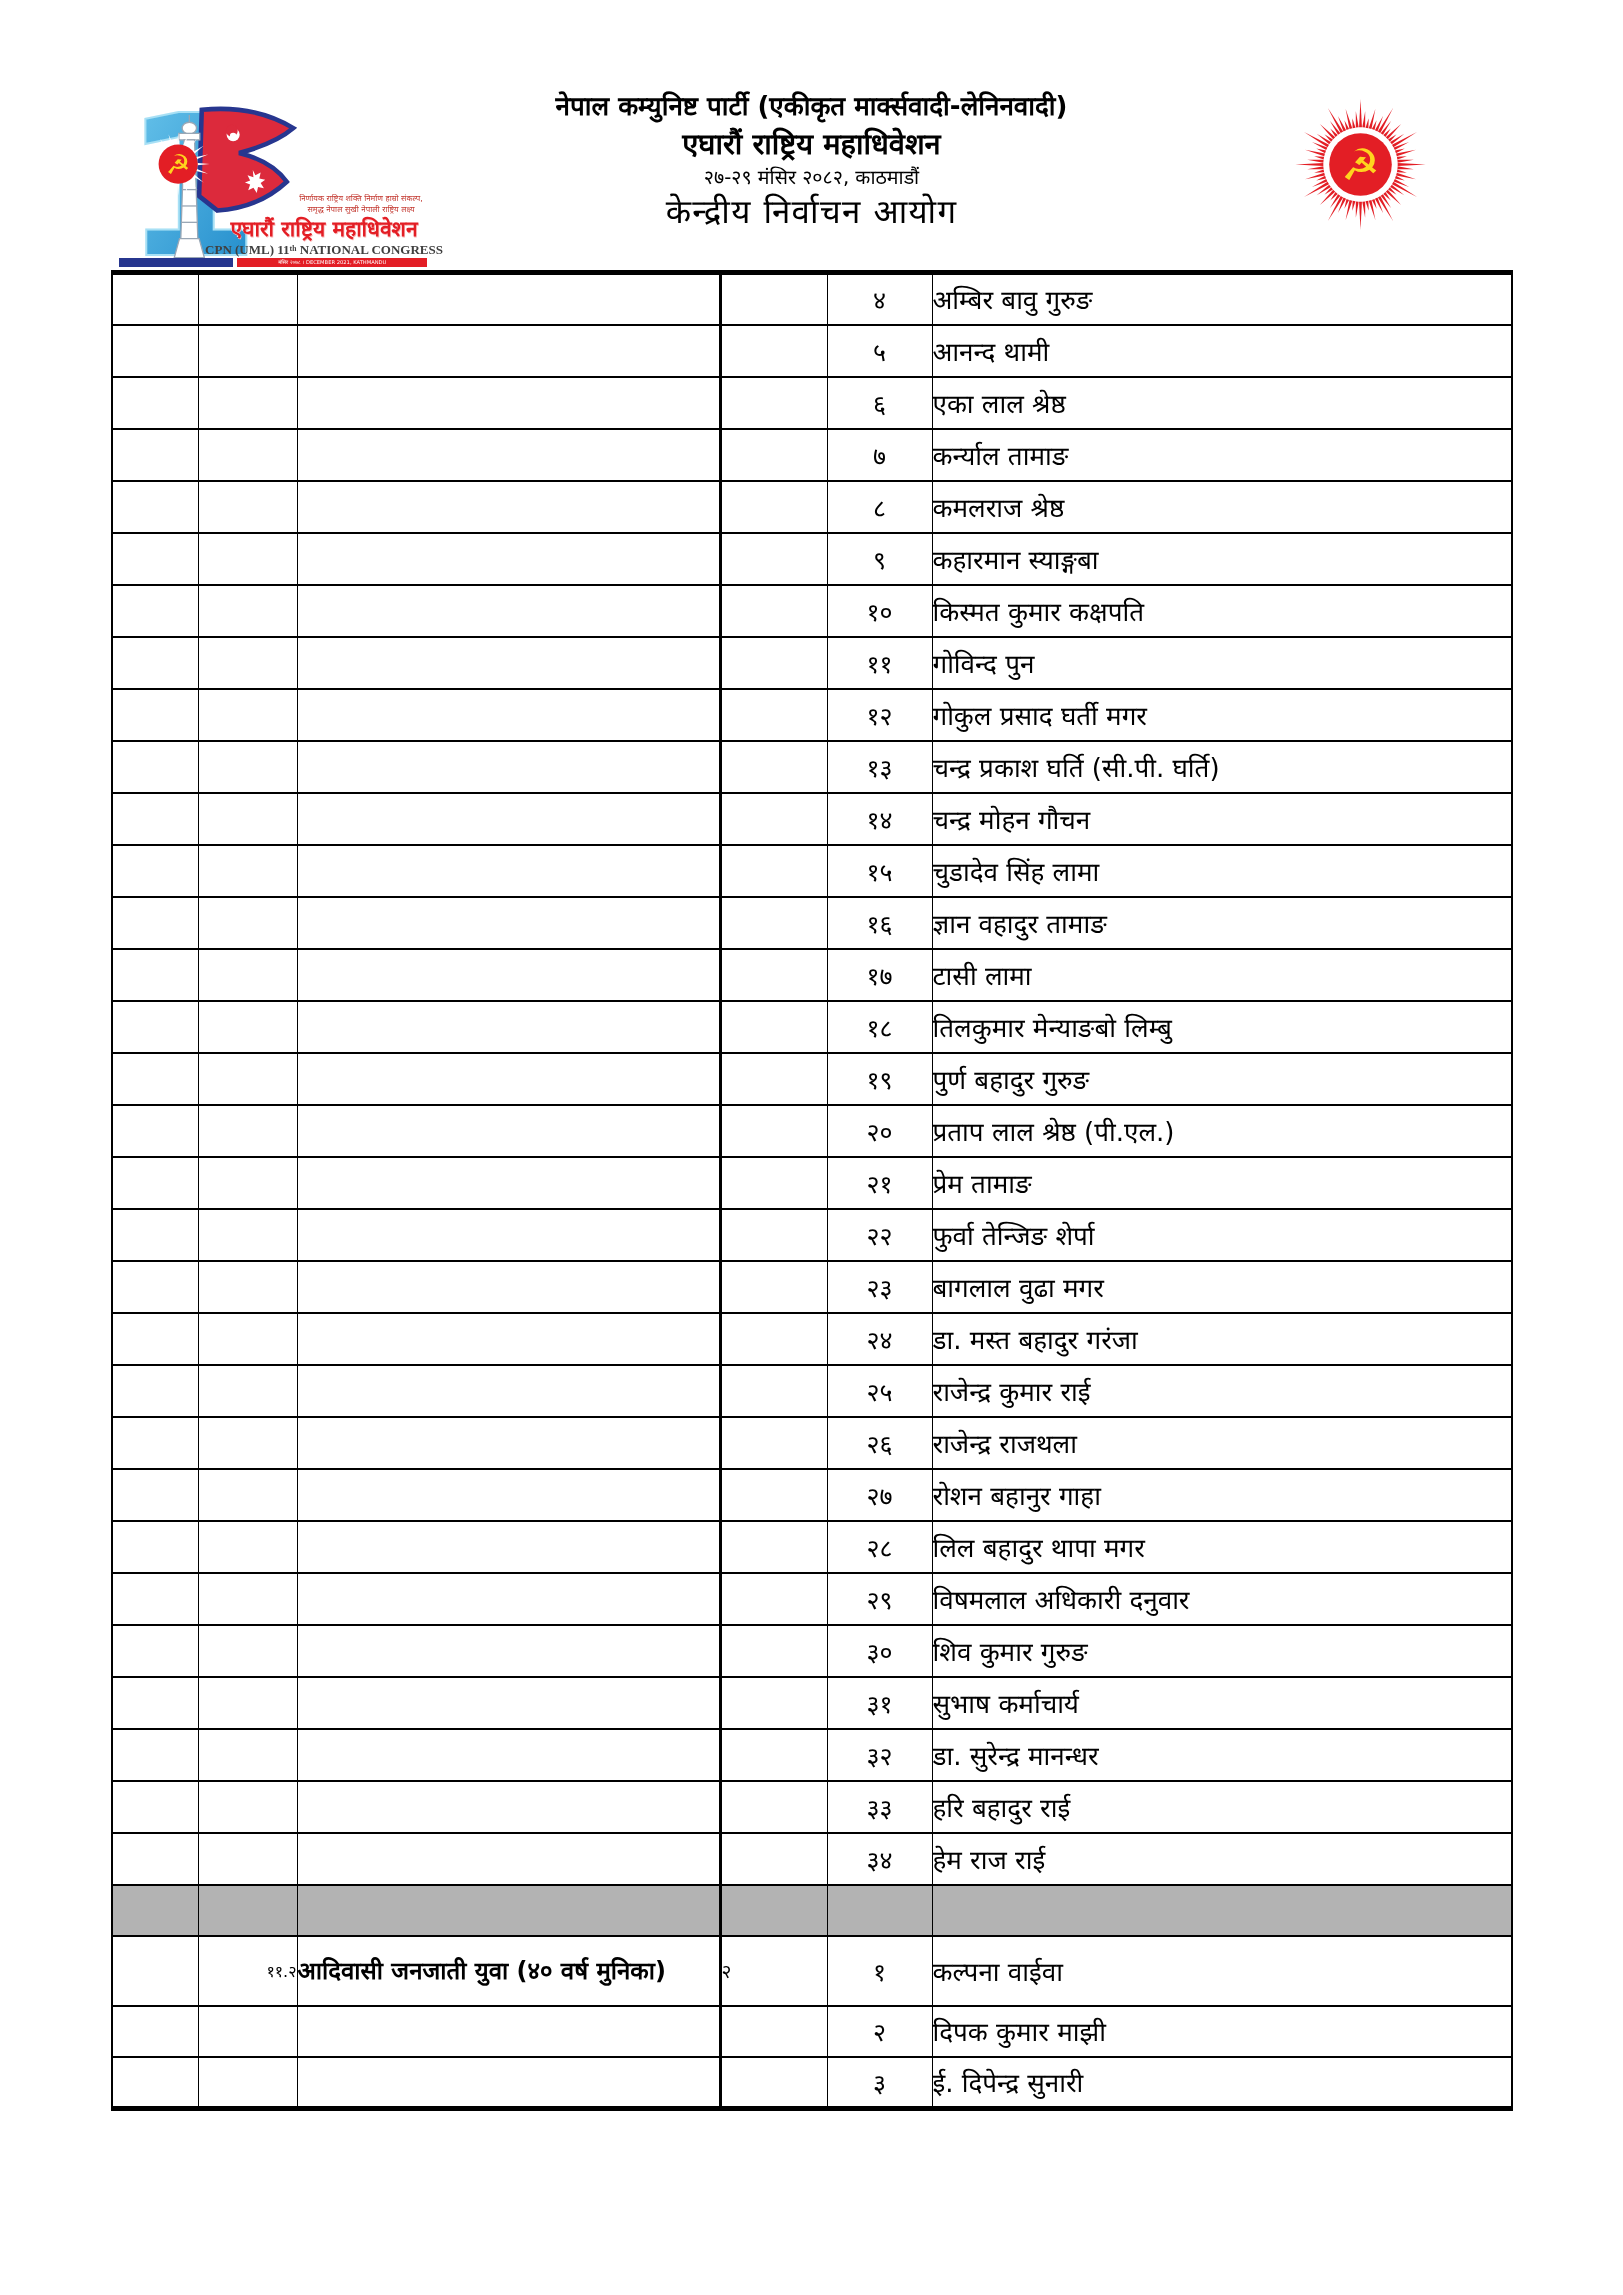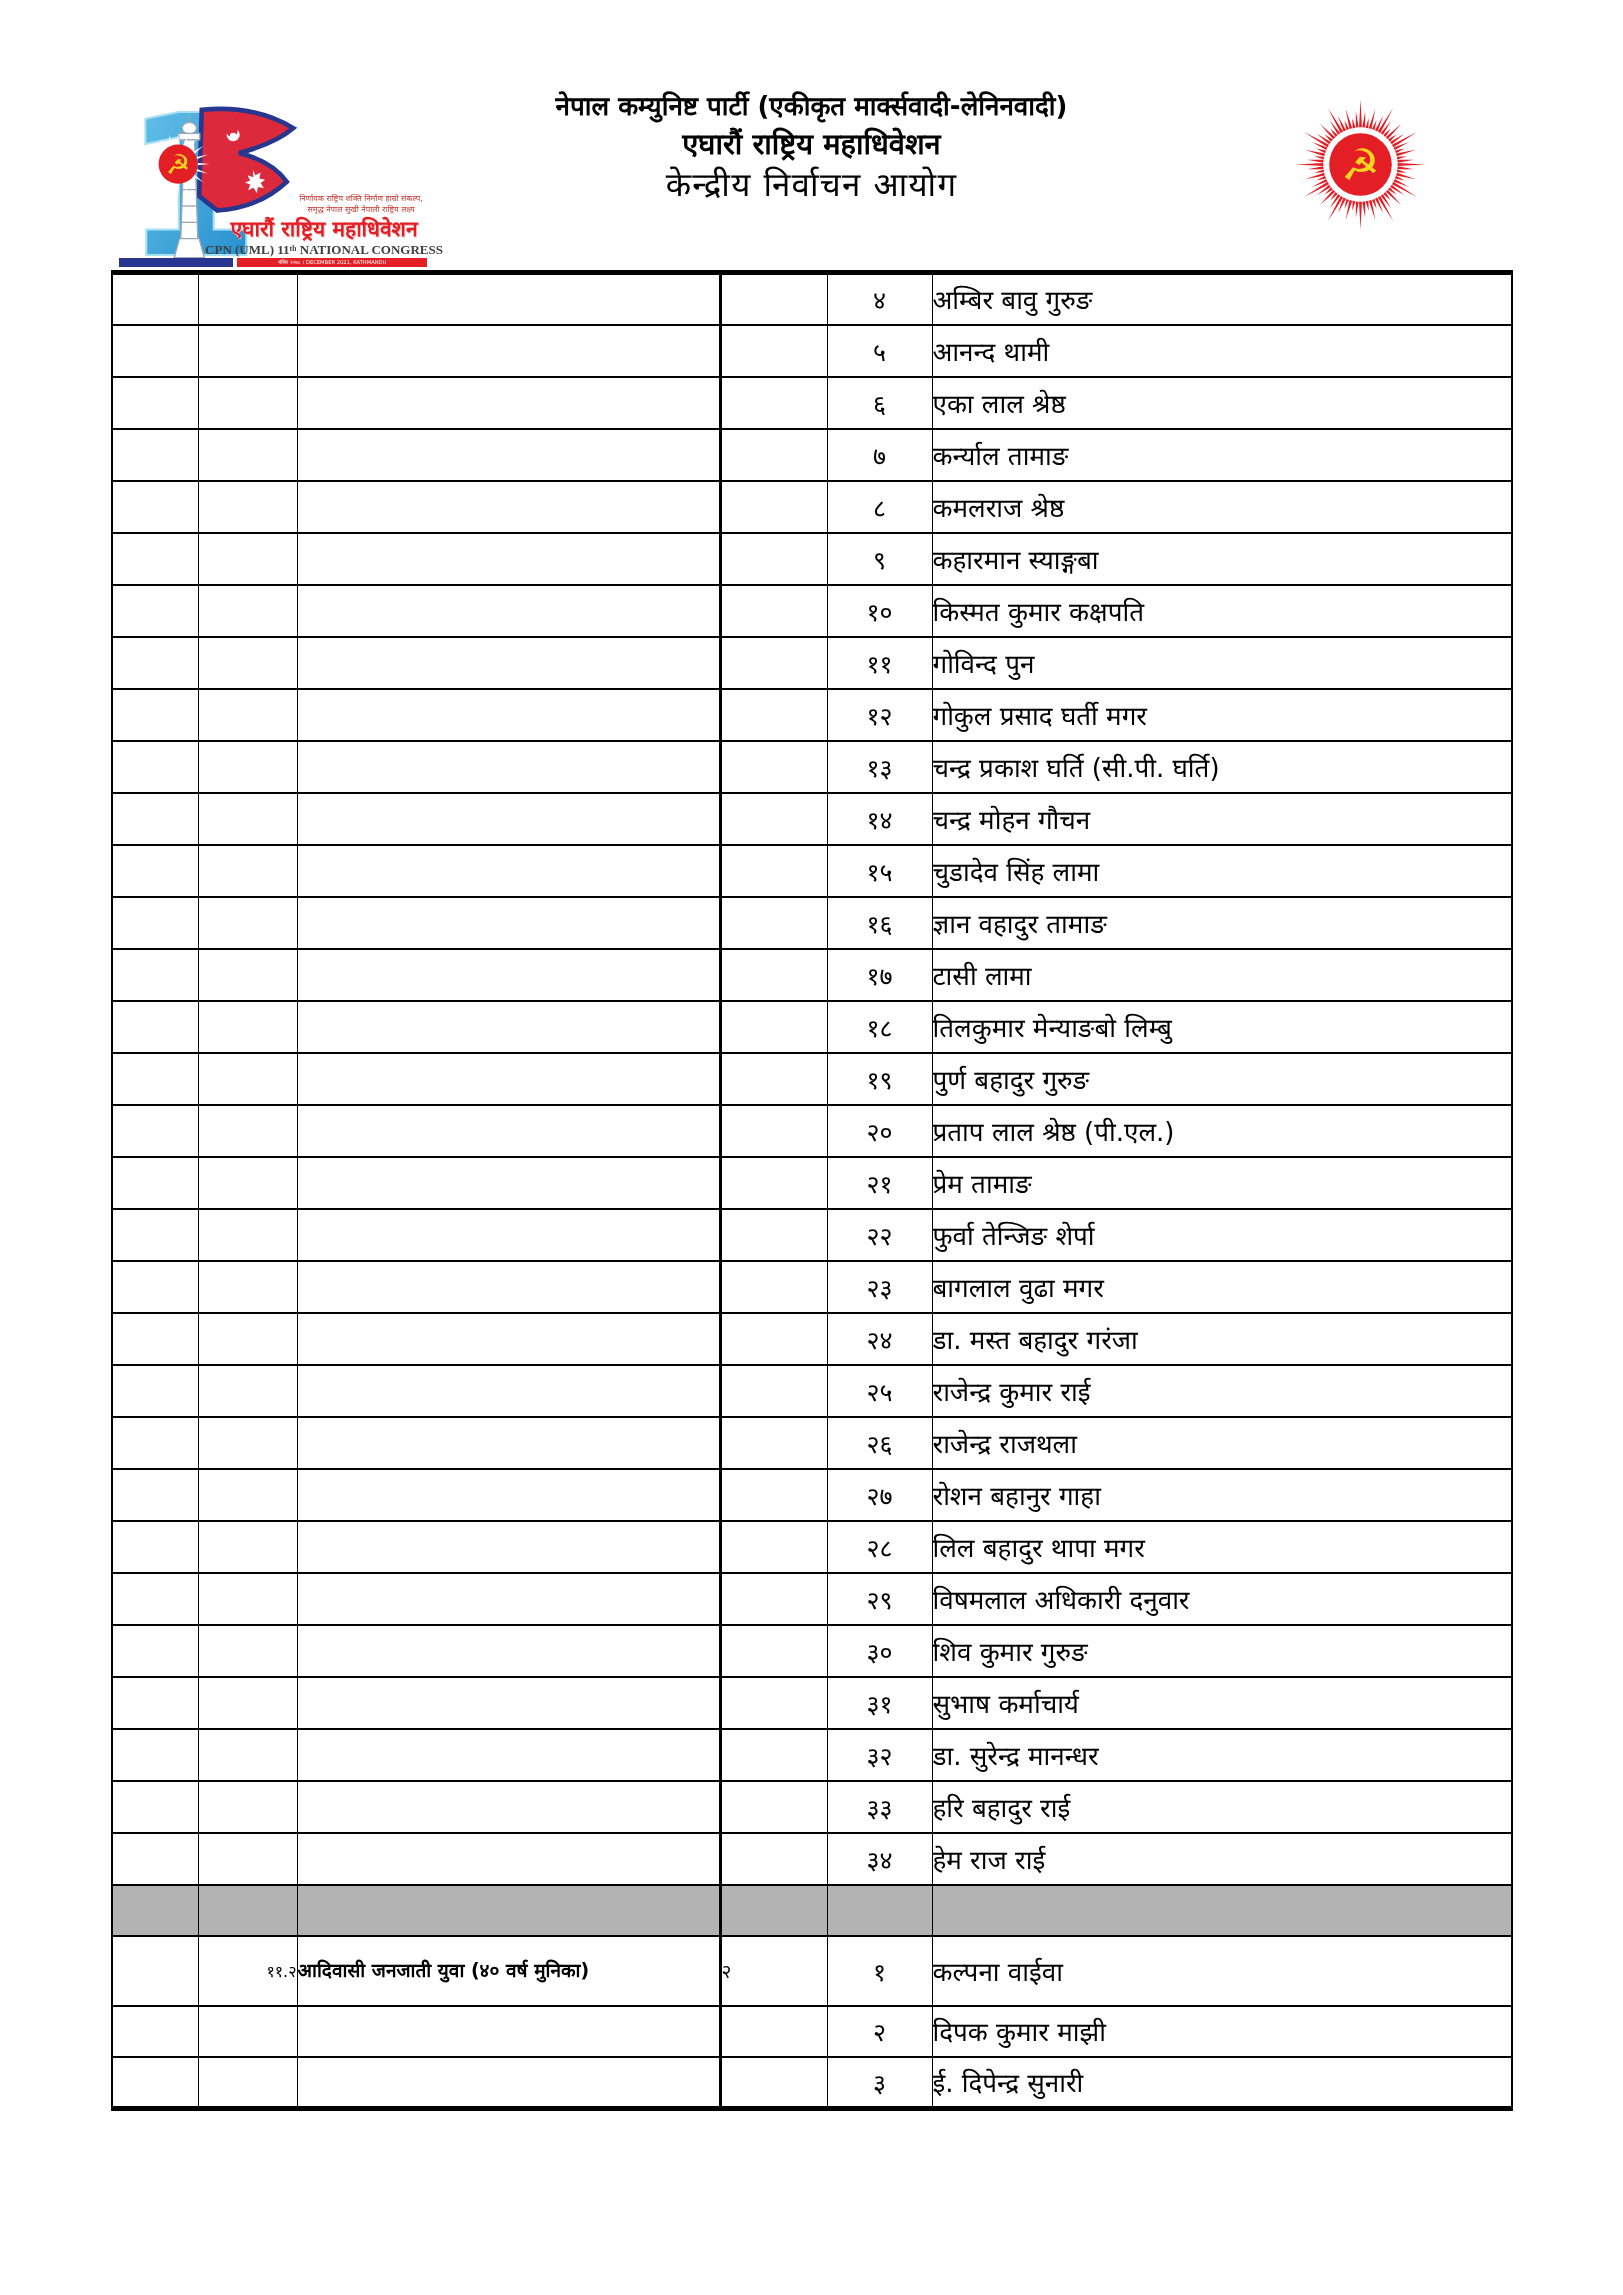--- a/index.html
+++ b/index.html
@@ -38,33 +38,34 @@
   table.roster td{border:1.3px solid #000;border-top-width:2.6px;border-bottom-width:2.6px;
       padding:0;overflow:hidden;vertical-align:middle;}
   table.roster td.c4{border-left-width:3.3px;}
   tr.num-row{height:52px;}
   td.sn{text-align:center;font-size:25px;}
   td.name{font-size:26px;padding-left:19.6px;}
   tr.sep{height:51px;}
   tr.sep td{background:#b3b3b3;}
   tr.sec-row{height:70px;}
   td.code{text-align:right;font-size:16px;vertical-align:top;padding-top:7.9px;}
-  td.grp{font-size:19px;font-weight:bold;vertical-align:top;padding:6.5px 9.2px 0 11.8px;line-height:1.5;margin-top:34px;}
+  td.grp{font-size:24px;font-weight:bold;vertical-align:top;padding:6.5px 9.2px 0 11.8px;line-height:1.5;margin-top:34px;}
   td.seat{font-size:19px;vertical-align:top;padding-top:7.9px;padding-left:13px;}
   tr.sec2{height:51px;}
   tr.sec3{height:52px;}
 </style>
 </head>
 <body>
 
 <div class="page">
 
   <div class="hdr">
     <div class="l1">नेपाल कम्युनिष्ट पार्टी (एकीकृत मार्क्सवादी-लेनिनवादी)</div>
     <div class="l2">एघारौं राष्ट्रिय महाधिवेशन</div>
+    <div class="l3">२७-२९ मंसिर २०८२, काठमाडौं</div>
     <div class="l4">केन्द्रीय निर्वाचन आयोग</div>
   </div>
 
   <div class="logo">
     <svg width="335" height="178" viewBox="0 0 512 272">
       <defs>
         <linearGradient id="g1" x1="0" y1="0" x2="1" y2="1">
           <stop offset="0" stop-color="#6fc9ee"></stop>
             <stop offset="1" stop-color="#1a86c8"></stop>
         </linearGradient>

